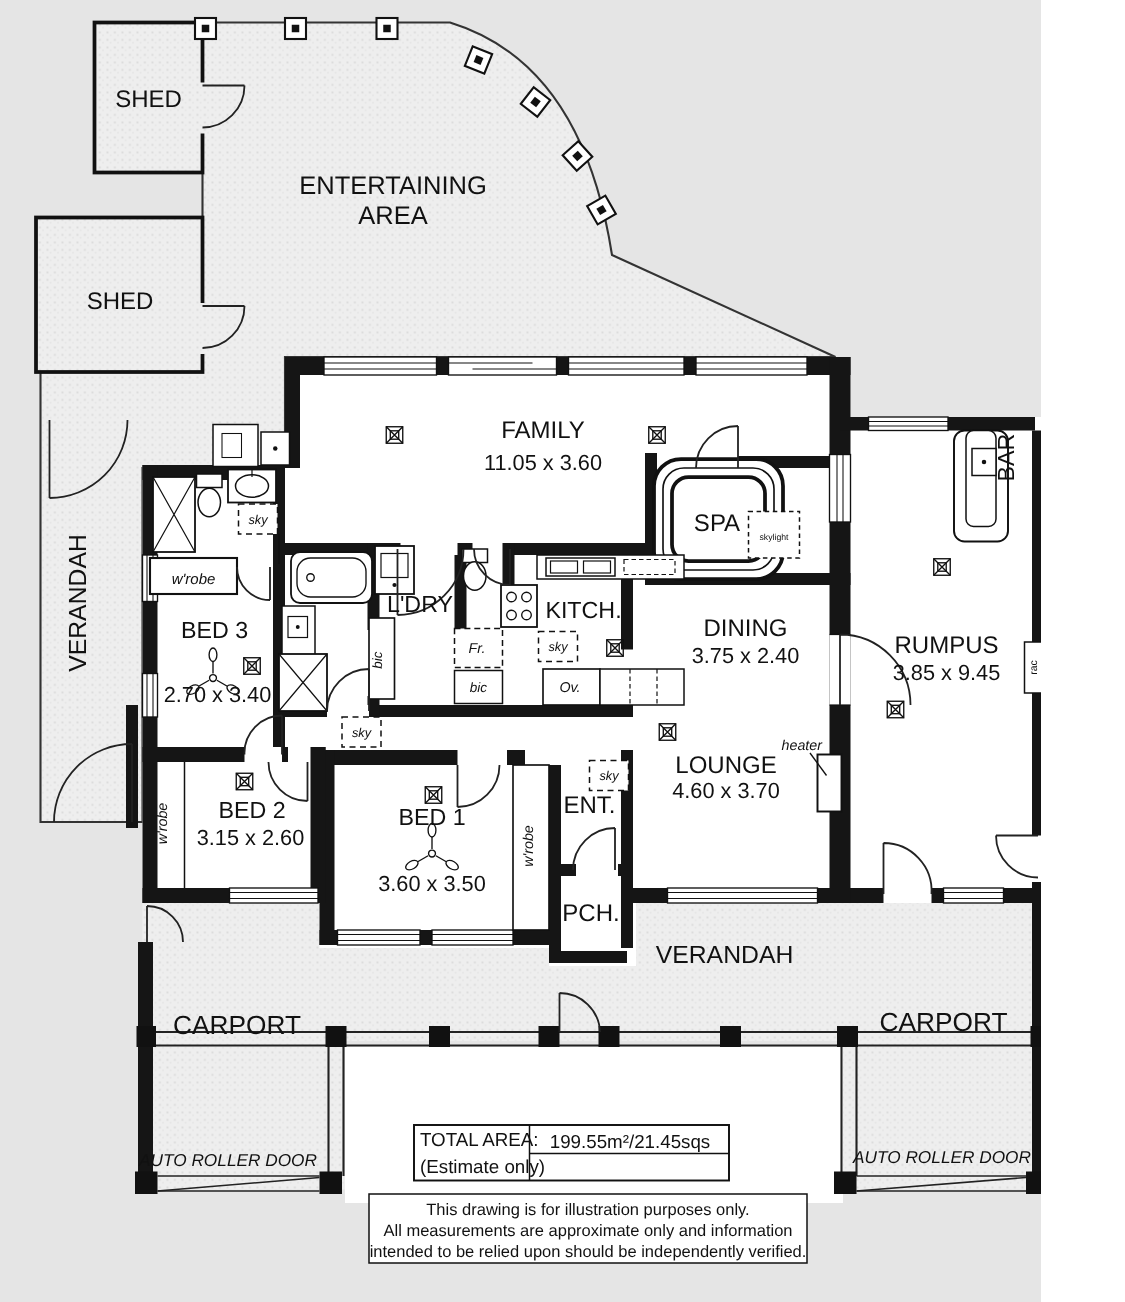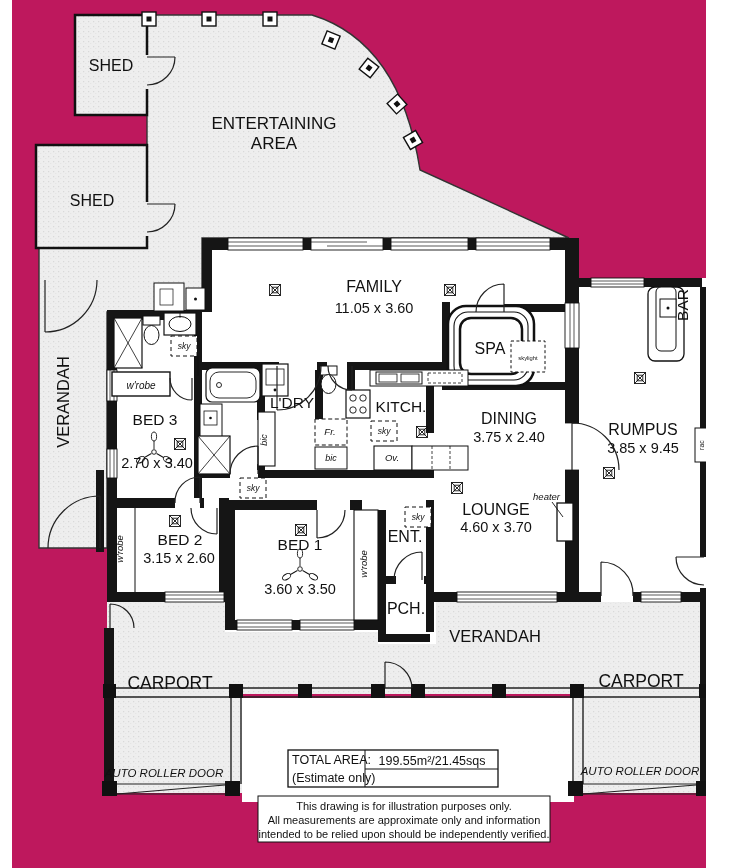--- a/index.html
+++ b/index.html
@@ -1,16 +1,16 @@
 <!DOCTYPE html>
 <html><head>
 <meta charset="utf-8">
 <style>
   html,body{margin:0;padding:0;background:#fff;}
-  .page{width:694px;height:868px;position:relative;background:#be185d;overflow:hidden;margin-left:12px;}
+  .page{width:694px;height:868px;position:relative;background:#e5e5e5;overflow:hidden;}
   svg{display:block;font-family:"Liberation Sans", sans-serif;}
   text{fill:#111;}
   .room{font-size:16px;}
   .room-sm{font-size:15.5px;}
   .dims{font-size:14.5px;}
   .big{font-size:17px;}
   .big2{font-size:17.5px;}
   .vlab{font-size:16.5px;}
   .side{font-size:15.5px;}
   .ital{font-style:italic;}

